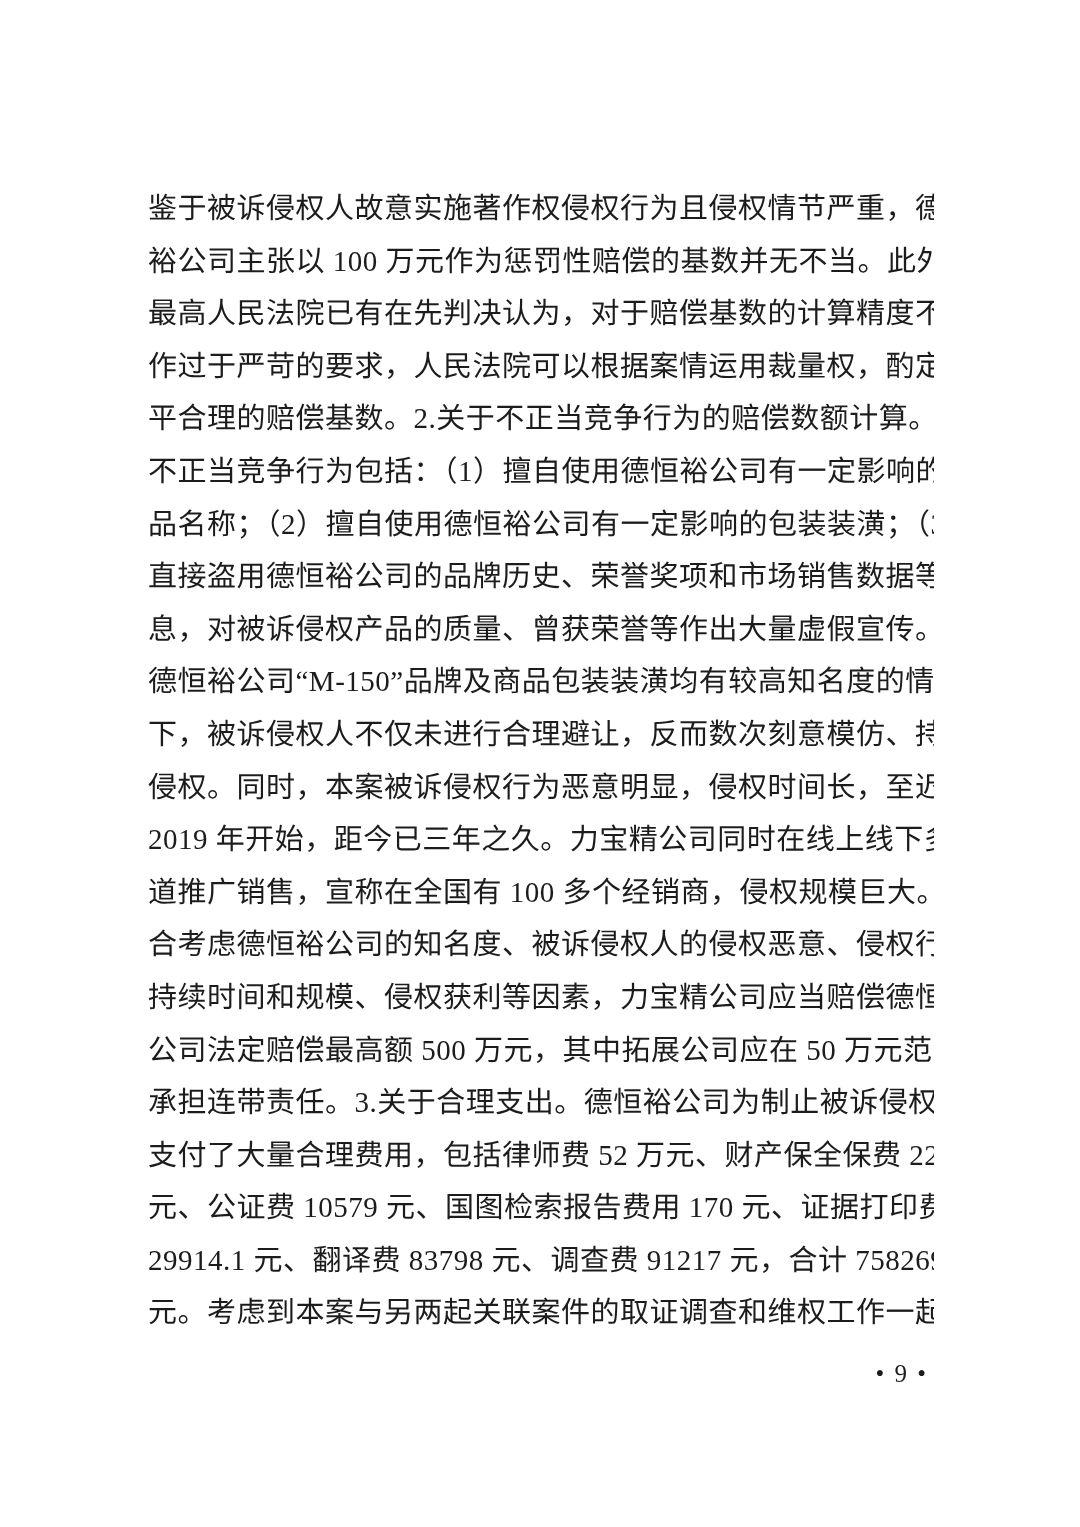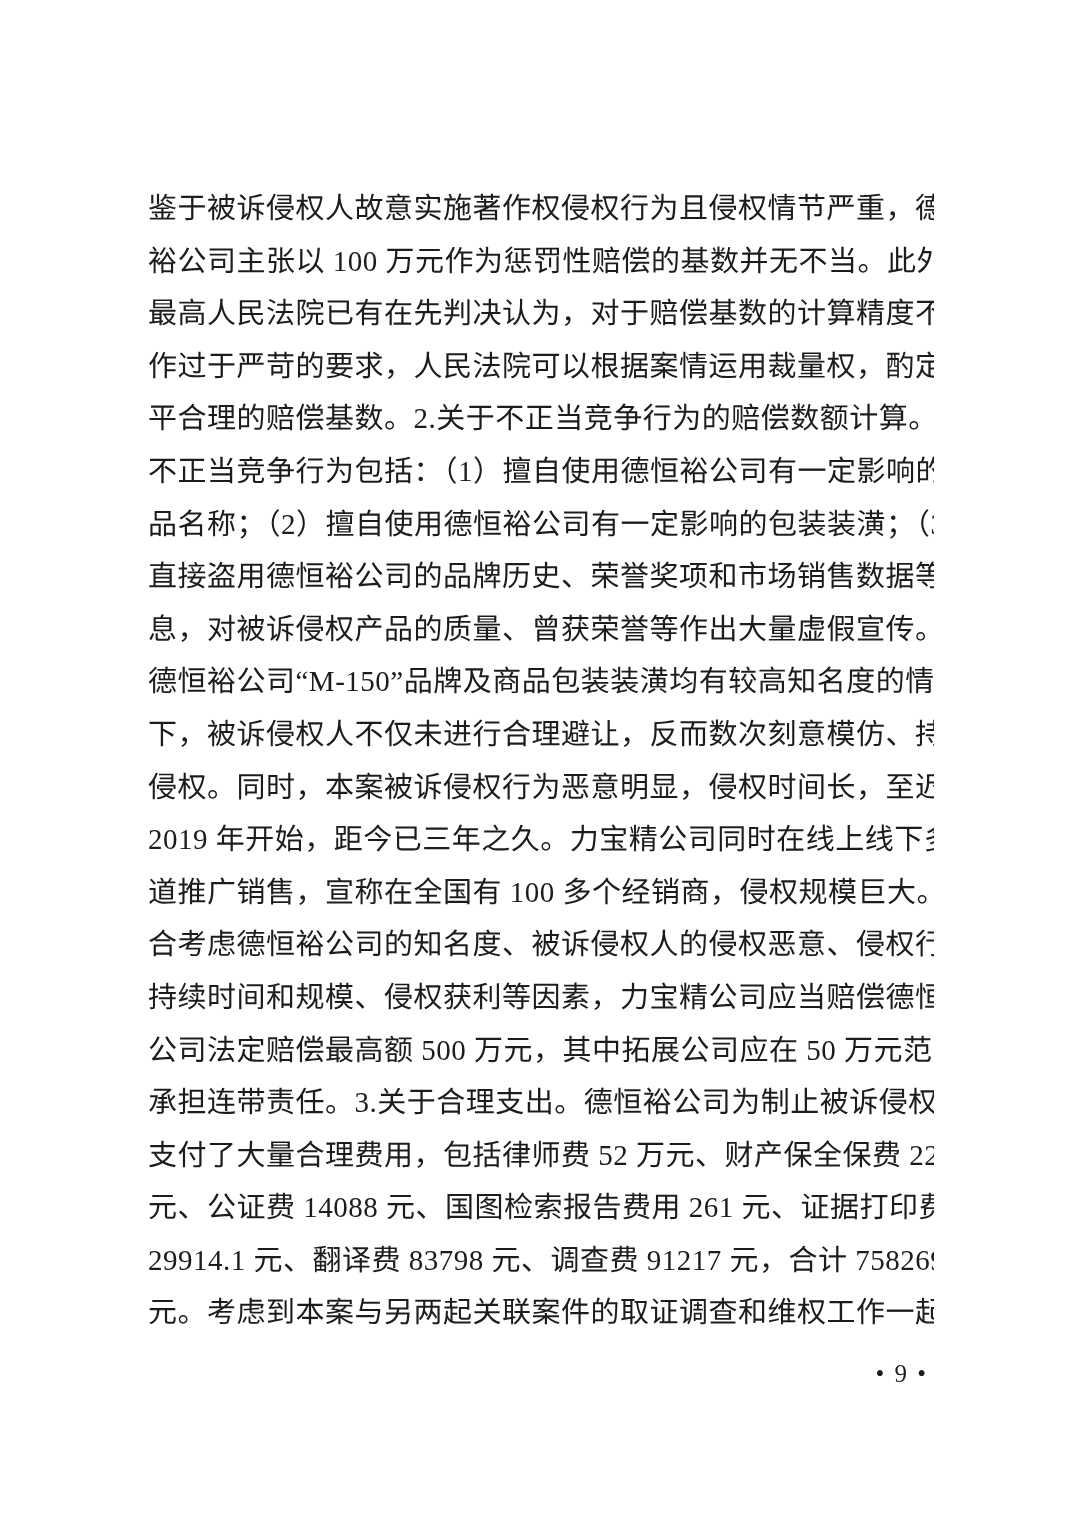--- a/index.html
+++ b/index.html
@@ -60,18 +60,18 @@
     <div class="line">德恒裕公司“M-150”品牌及商品包装装潢均有较高知名度的情况</div>
     <div class="line">下，被诉侵权人不仅未进行合理避让，反而数次刻意模仿、持续</div>
     <div class="line">侵权。同时，本案被诉侵权行为恶意明显，侵权时间长，至迟于</div>
     <div class="line">2019 年开始，距今已三年之久。力宝精公司同时在线上线下多渠</div>
     <div class="line">道推广销售，宣称在全国有 100 多个经销商，侵权规模巨大。综</div>
     <div class="line">合考虑德恒裕公司的知名度、被诉侵权人的侵权恶意、侵权行为</div>
     <div class="line">持续时间和规模、侵权获利等因素，力宝精公司应当赔偿德恒裕</div>
     <div class="line">公司法定赔偿最高额 500 万元，其中拓展公司应在 50 万元范围内</div>
     <div class="line">承担连带责任。3.关于合理支出。德恒裕公司为制止被诉侵权行为，</div>
     <div class="line">支付了大量合理费用，包括律师费 52 万元、财产保全保费 22500</div>
-    <div class="line">元、公证费 14088 元、国图检索报告费用 261 元、证据打印费</div>
+    <div class="line">元、公证费 10579 元、国图检索报告费用 170 元、证据打印费</div>
     <div class="line">29914.1 元、翻译费 83798 元、调查费 91217 元，合计 758269.1</div>
     <div class="line">元。考虑到本案与另两起关联案件的取证调查和维权工作一起开</div>
   </div>
   <div class="page-number">• 9 •</div>
 </div>
 
 </body></html>

